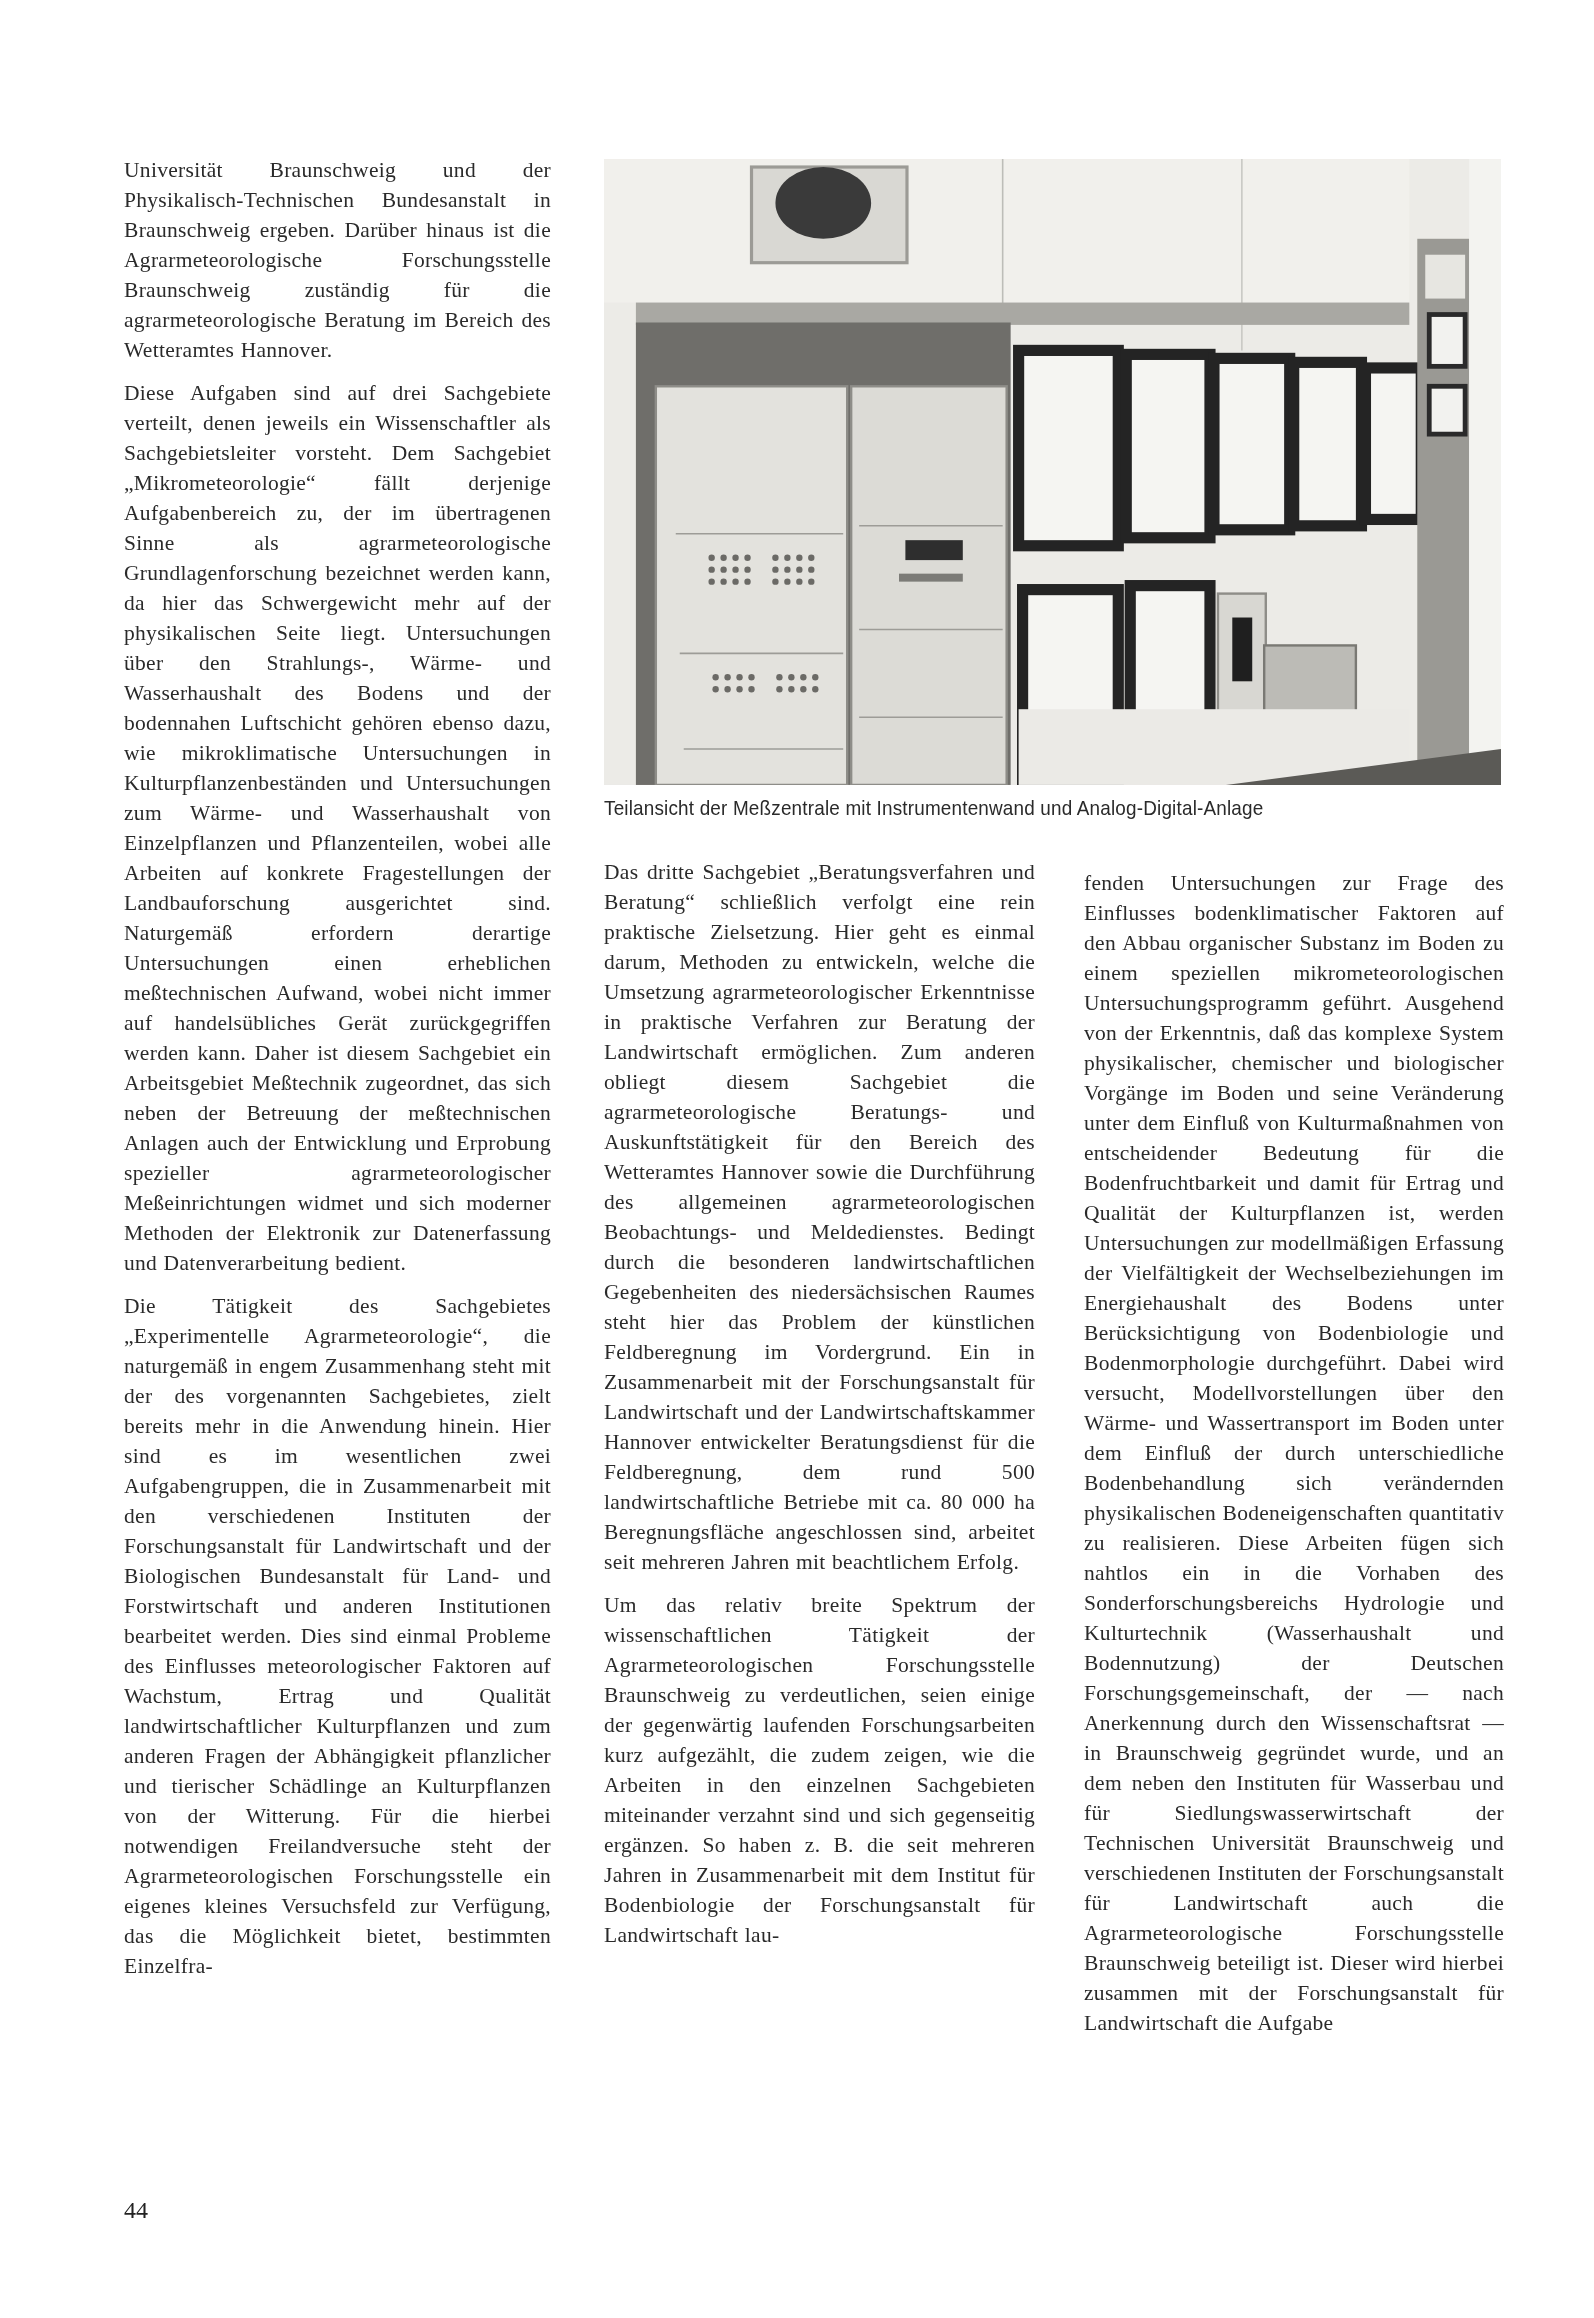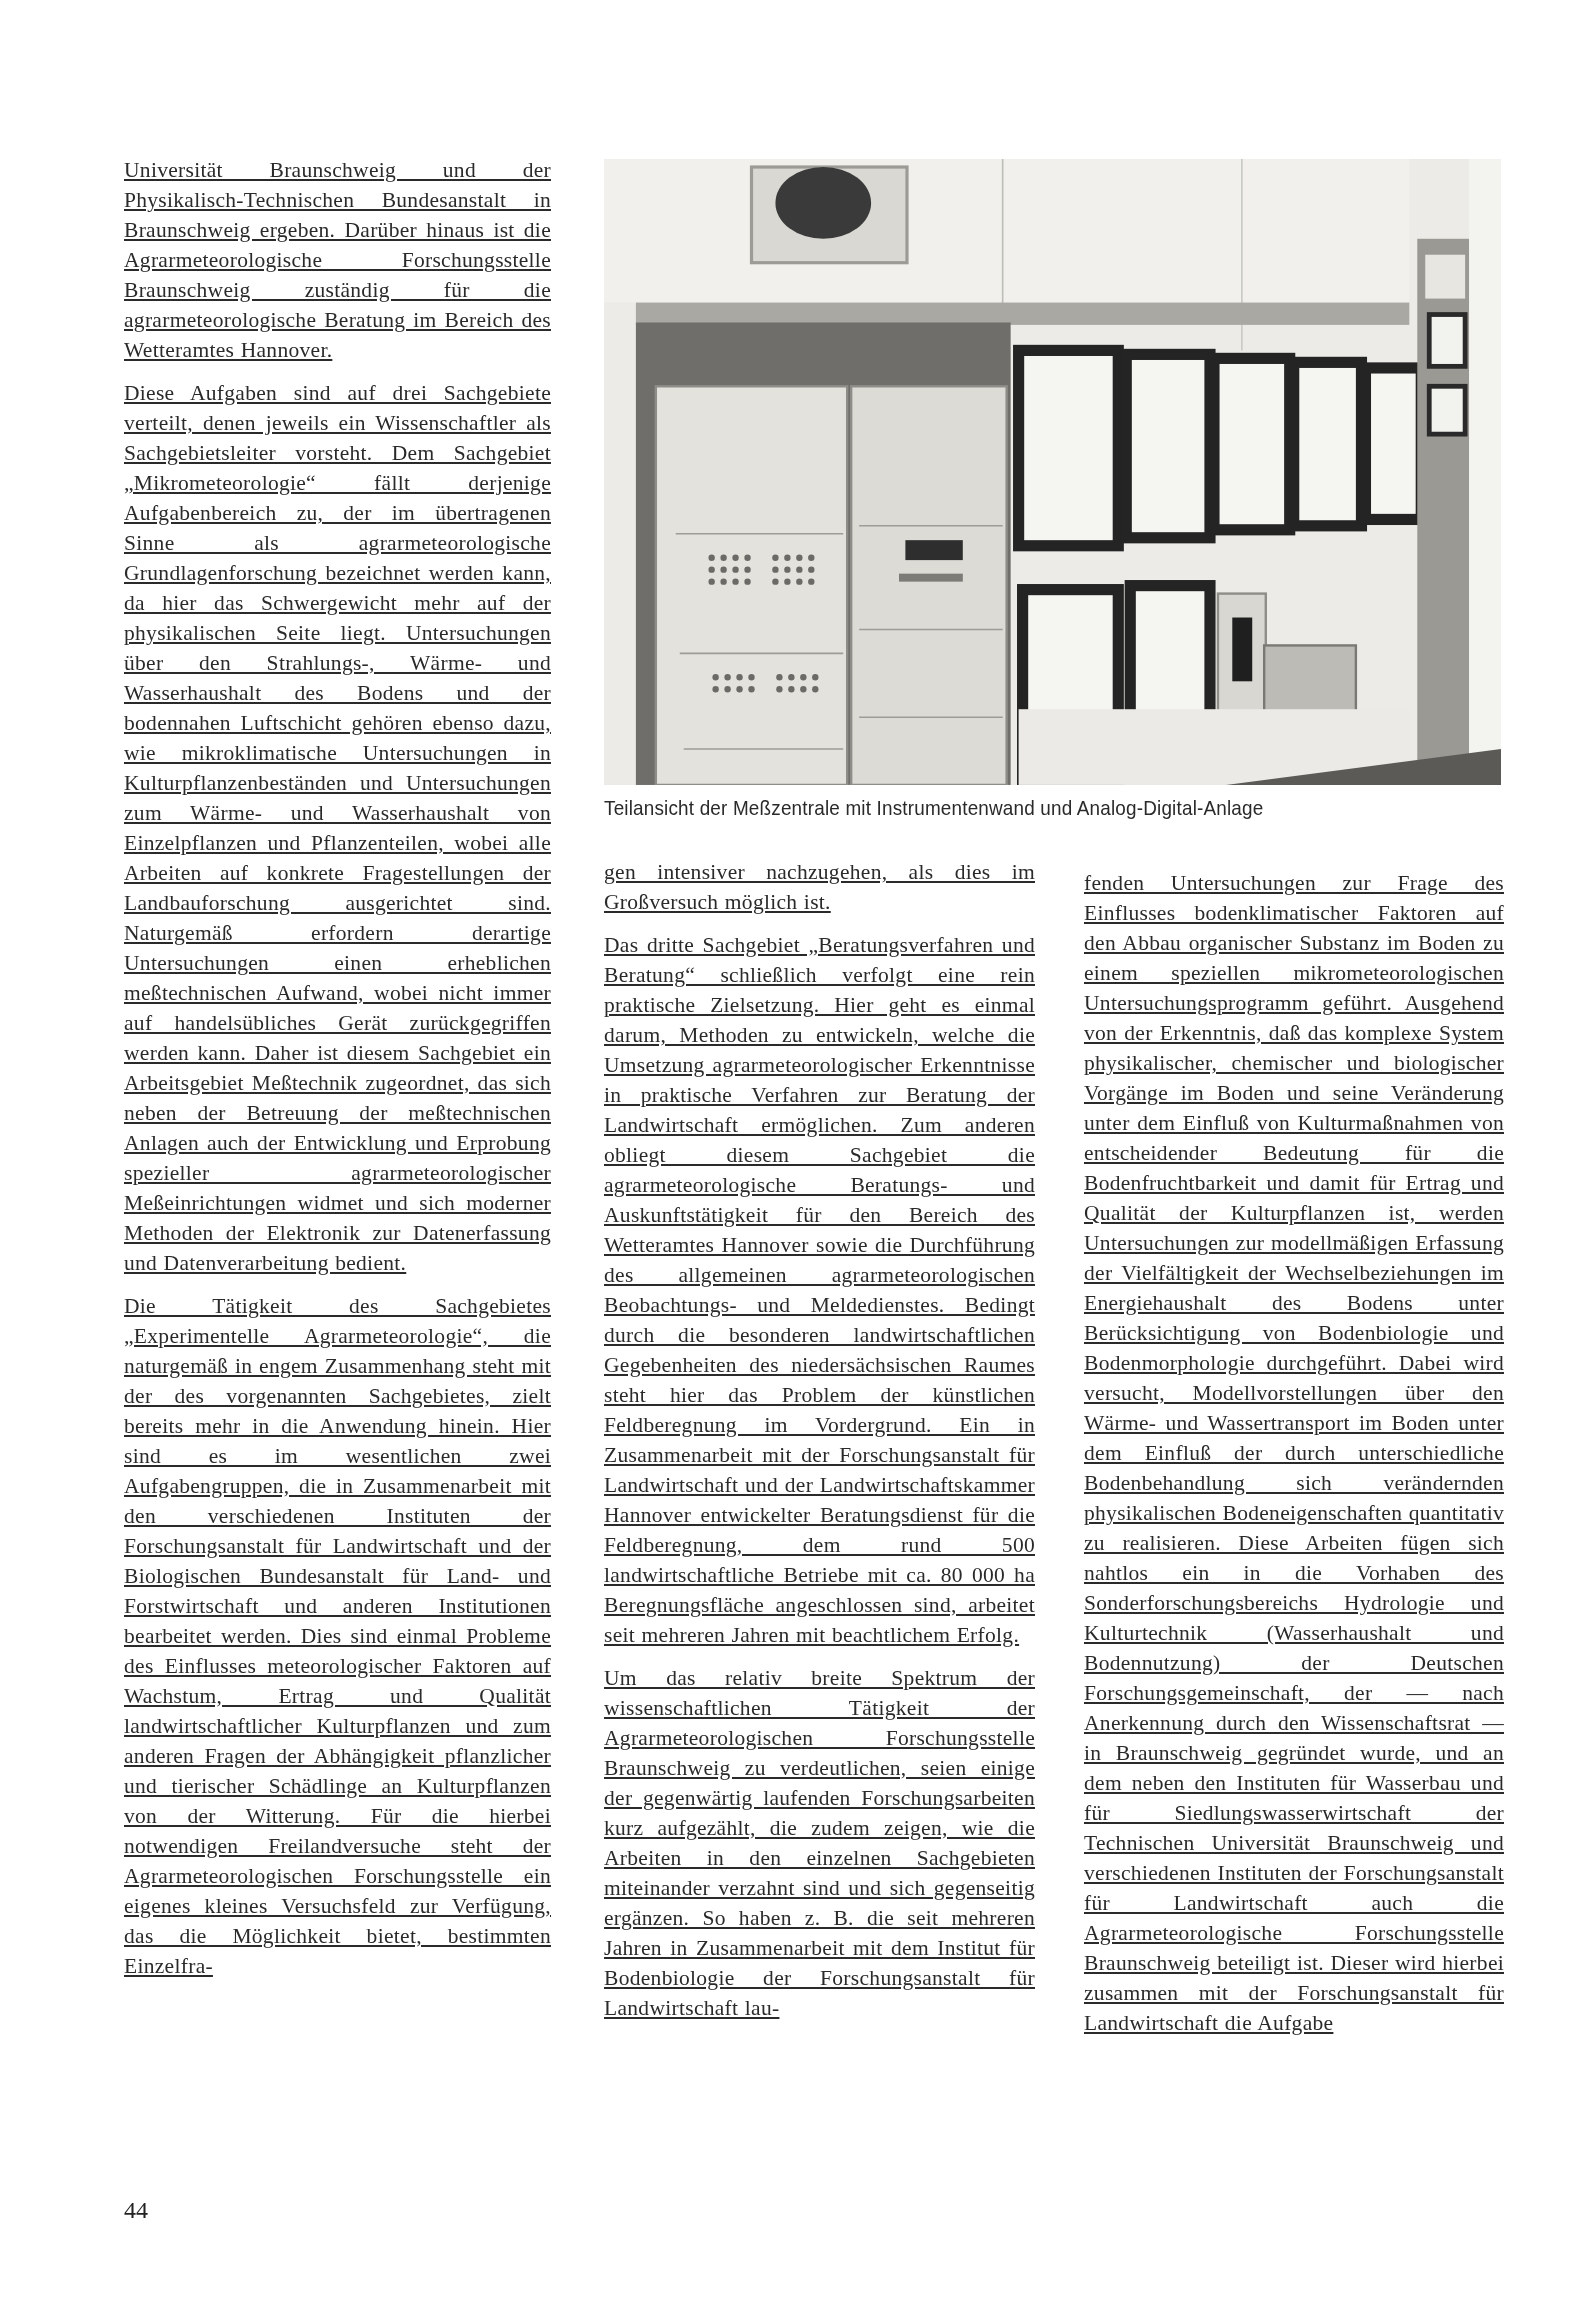--- a/index.html
+++ b/index.html
@@ -1,20 +1,20 @@
 <!DOCTYPE html>
 <html style="font-size:12.8px"><head>
 <meta charset="utf-8">
 <style>
   html, body { margin: 0; padding: 0; background: #ffffff; }
   body { width: 1595px; height: 2319px; position: relative; overflow: hidden;
          font-family: "Liberation Serif", "DejaVu Serif", serif; color: #2a2a2a; }
   .col { position: absolute; font-size: 21.5px; line-height: 30px; text-align: justify;
          letter-spacing: 0.3px; word-spacing: 0.8px; }
-  .col p { margin: 0 0 12.8px 0; hyphens: none; text-decoration: underline; }
+  .col p { margin: 0 0 12.8px 0; hyphens: none; }
   .col-left  { left: 124px;  top: 155px; width: 427px; }
   .col-mid   { left: 604px;  top: 857px; width: 431px; }
   .col-right { left: 1084px; top: 868px; width: 420px; }
   .photo { position: absolute; left: 604px; top: 159px; width: 897px; height: 626px;
            background: #e9e9e6; overflow: hidden; }
   .caption { position: absolute; left: 604px; top: 796px; width: 901px;
              font-family: "Liberation Sans Narrow", "Liberation Sans", sans-serif;
              font-size: 21px; letter-spacing: 0.2px; color: #2a2a2a; white-space: nowrap;
              transform: scaleX(0.9); transform-origin: left top; }
   .page-number { position: absolute; left: 124px; top: 2197px; font-size: 24px; color: #222; }
@@ -123,21 +123,20 @@
     <rect x="1035" y="285" width="45" height="60" fill="#f2f2ef" stroke="#2a2a2a" stroke-width="6"></rect>
     <rect x="1085" y="0" width="40" height="785" fill="#f3f3f0"></rect>
 
     <polygon points="780,785 1125,740 1125,785" fill="#5b5a56"></polygon>
   </svg>
 </div>
 
 <div class="caption">Teilansicht der Meßzentrale mit Instrumentenwand und Analog-Digital-Anlage</div>
 
 <div class="col col-mid">
-  <p>gen intensiver nachzugehen, als dies im Großversuch möglich ist.</p>
   <p>Das dritte Sachgebiet „Beratungsverfahren und Beratung“ schließlich verfolgt eine rein praktische Zielsetzung. Hier geht es einmal darum, Methoden zu entwickeln, welche die Umsetzung agrarmeteorologischer Erkenntnisse in praktische Verfahren zur Beratung der Landwirtschaft ermöglichen. Zum anderen obliegt diesem Sachgebiet die agrarmeteorologische Beratungs- und Auskunftstätigkeit für den Bereich des Wetteramtes Hannover sowie die Durchführung des allgemeinen agrarmeteorologischen Beobachtungs- und Meldedienstes. Bedingt durch die besonderen landwirtschaftlichen Gegebenheiten des niedersächsischen Raumes steht hier das Problem der künstlichen Feldberegnung im Vordergrund. Ein in Zusammenarbeit mit der Forschungsanstalt für Landwirtschaft und der Landwirtschaftskammer Hannover entwickelter Beratungsdienst für die Feldberegnung, dem rund 500 landwirtschaftliche Betriebe mit ca. 80 000 ha Beregnungsfläche angeschlossen sind, arbeitet seit mehreren Jahren mit beachtlichem Erfolg.</p>
   <p>Um das relativ breite Spektrum der wissenschaftlichen Tätigkeit der Agrarmeteorologischen Forschungsstelle Braunschweig zu verdeutlichen, seien einige der gegenwärtig laufenden Forschungsarbeiten kurz aufgezählt, die zudem zeigen, wie die Arbeiten in den einzelnen Sachgebieten miteinander verzahnt sind und sich gegenseitig ergänzen. So haben z. B. die seit mehreren Jahren in Zusammenarbeit mit dem Institut für Bodenbiologie der Forschungsanstalt für Landwirtschaft lau-</p>
 </div>
 
 <div class="col col-right">
   <p>fenden Untersuchungen zur Frage des Einflusses bodenklimatischer Faktoren auf den Abbau organischer Substanz im Boden zu einem speziellen mikrometeorologischen Untersuchungsprogramm geführt. Ausgehend von der Erkenntnis, daß das komplexe System physikalischer, chemischer und biologischer Vorgänge im Boden und seine Veränderung unter dem Einfluß von Kulturmaßnahmen von entscheidender Bedeutung für die Bodenfruchtbarkeit und damit für Ertrag und Qualität der Kulturpflanzen ist, werden Untersuchungen zur modellmäßigen Erfassung der Vielfältigkeit der Wechselbeziehungen im Energiehaushalt des Bodens unter Berücksichtigung von Bodenbiologie und Bodenmorphologie durchgeführt. Dabei wird versucht, Modellvorstellungen über den Wärme- und Wassertransport im Boden unter dem Einfluß der durch unterschiedliche Bodenbehandlung sich verändernden physikalischen Bodeneigenschaften quantitativ zu realisieren. Diese Arbeiten fügen sich nahtlos ein in die Vorhaben des Sonderforschungsbereichs Hydrologie und Kulturtechnik (Wasserhaushalt und Bodennutzung) der Deutschen Forschungsgemeinschaft, der — nach Anerkennung durch den Wissenschaftsrat — in Braunschweig gegründet wurde, und an dem neben den Instituten für Wasserbau und für Siedlungswasserwirtschaft der Technischen Universität Braunschweig und verschiedenen Instituten der Forschungsanstalt für Landwirtschaft auch die Agrarmeteorologische Forschungsstelle Braunschweig beteiligt ist. Dieser wird hierbei zusammen mit der Forschungsanstalt für Landwirtschaft die Aufgabe</p>
 </div>
 
 <div class="page-number">44</div>
 

